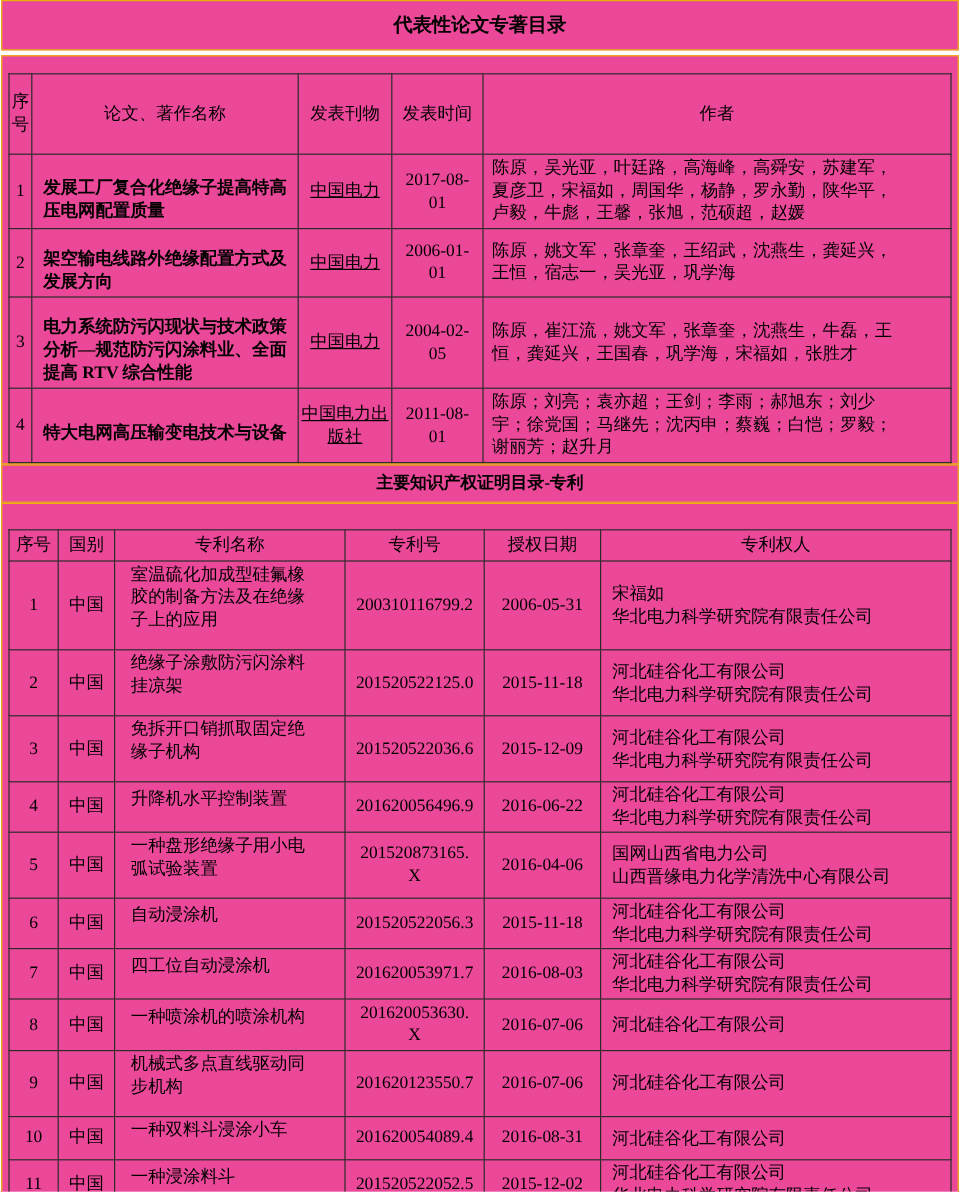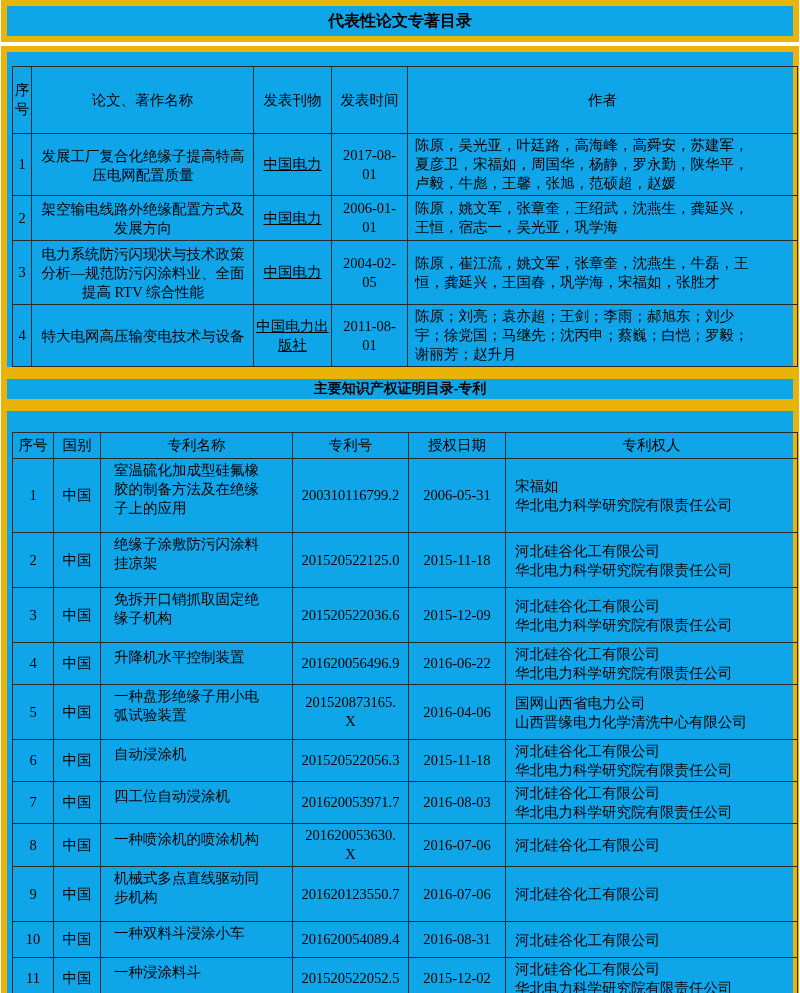--- a/index.html
+++ b/index.html
@@ -1,38 +1,38 @@
 <!DOCTYPE html>
 <html><head>
 <meta charset="utf-8">
 <style>
   html,body{margin:0;padding:0;}
   body{
     width:800px;height:993px;overflow:hidden;background:#fff;color:#000;
     font-family:"Liberation Serif","DejaVu Serif",serif;
   }
-  .box{border:6px solid #eab308;margin:0 1px;background:#0ea5e9;box-sizing:border-box;}
+  .box{border:1px solid #eab308;margin:0 1px;background:#ec4899;box-sizing:border-box;}
   .title-box{height:42px;display:flex;align-items:center;justify-content:center;
     font-weight:bold;font-size:16px;}
   .title-box2{height:32px;display:flex;align-items:center;justify-content:center;
     font-weight:bold;font-size:14px;}
   .gap4{height:4px;}
   .gap6{height:6px;}
   .section1{padding:14px 5px 0 5px;}
   .section2{padding:21px 5px 18px 5px;}
   table{border-collapse:collapse;table-layout:fixed;width:785px;margin:0 auto;}
   td,th{border:1px solid #2b2b2b;font-size:14.5px;line-height:19px;
     vertical-align:middle;padding:2px 3px;font-weight:normal;
     overflow:hidden;word-wrap:break-word;}
   th{text-align:center;}
   .t1 th{padding:14px 1px;}
   .t2 th{padding:3px 2px;}
   .c{text-align:center;}
   .no-cell{text-align:center;padding:2px 1px;}
-  .paper-title-cell{text-align:center;padding:4px 8px 2px 9px;}
+  .paper-title-cell{text-align:left;padding:16px 8px 2px 9px;font-weight:bold;}
   .journal-cell{text-align:center;padding:2px 2px;text-decoration:underline;}
   .date1-cell{text-align:center;padding:2px 5px;}
   .authors-cell{text-align:left;padding:2px 42px 2px 7px;}
   .patent-name-cell{text-align:left;padding:2px 19px 14px 13px;}
   .patent-no-cell{text-align:center;word-break:break-all;padding:2px 7px;}
   .date2-cell{text-align:center;padding:2px 4px;}
   .owner-cell{text-align:left;white-space:pre-line;padding:2px 8px 1px 9px;}
   .bottom-box{height:40px;border-bottom:none;}
 </style>
 </head>

